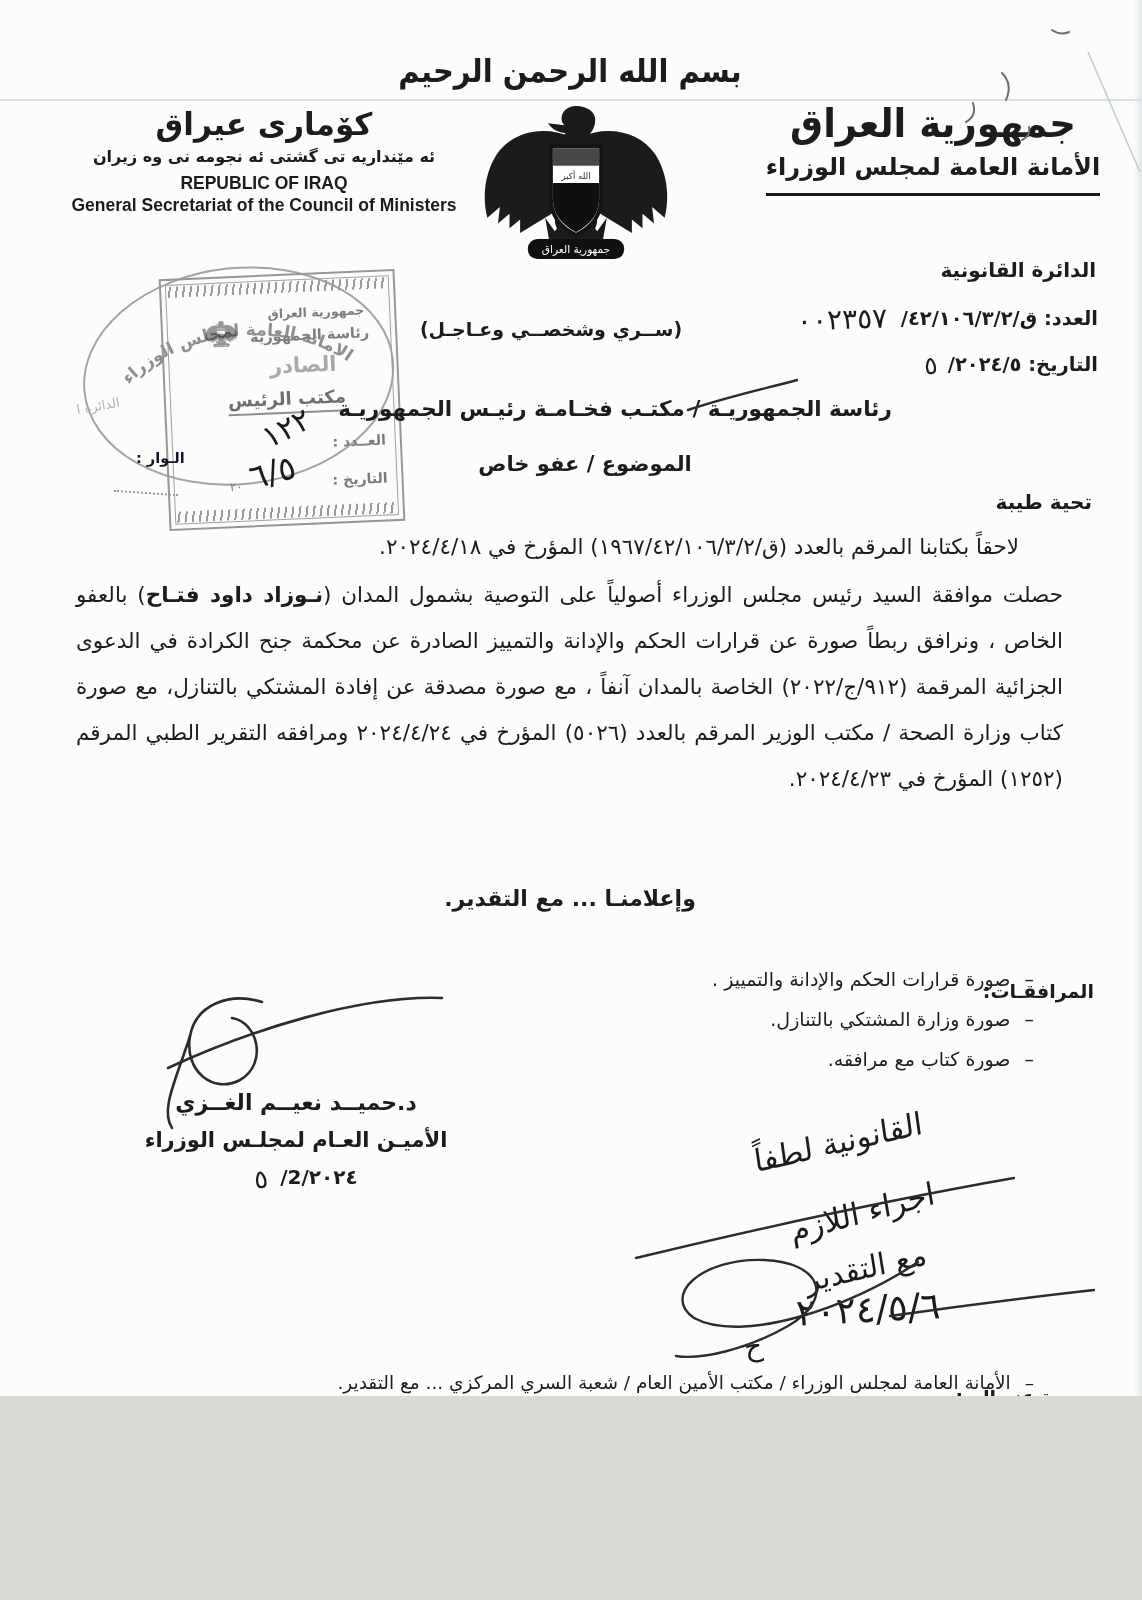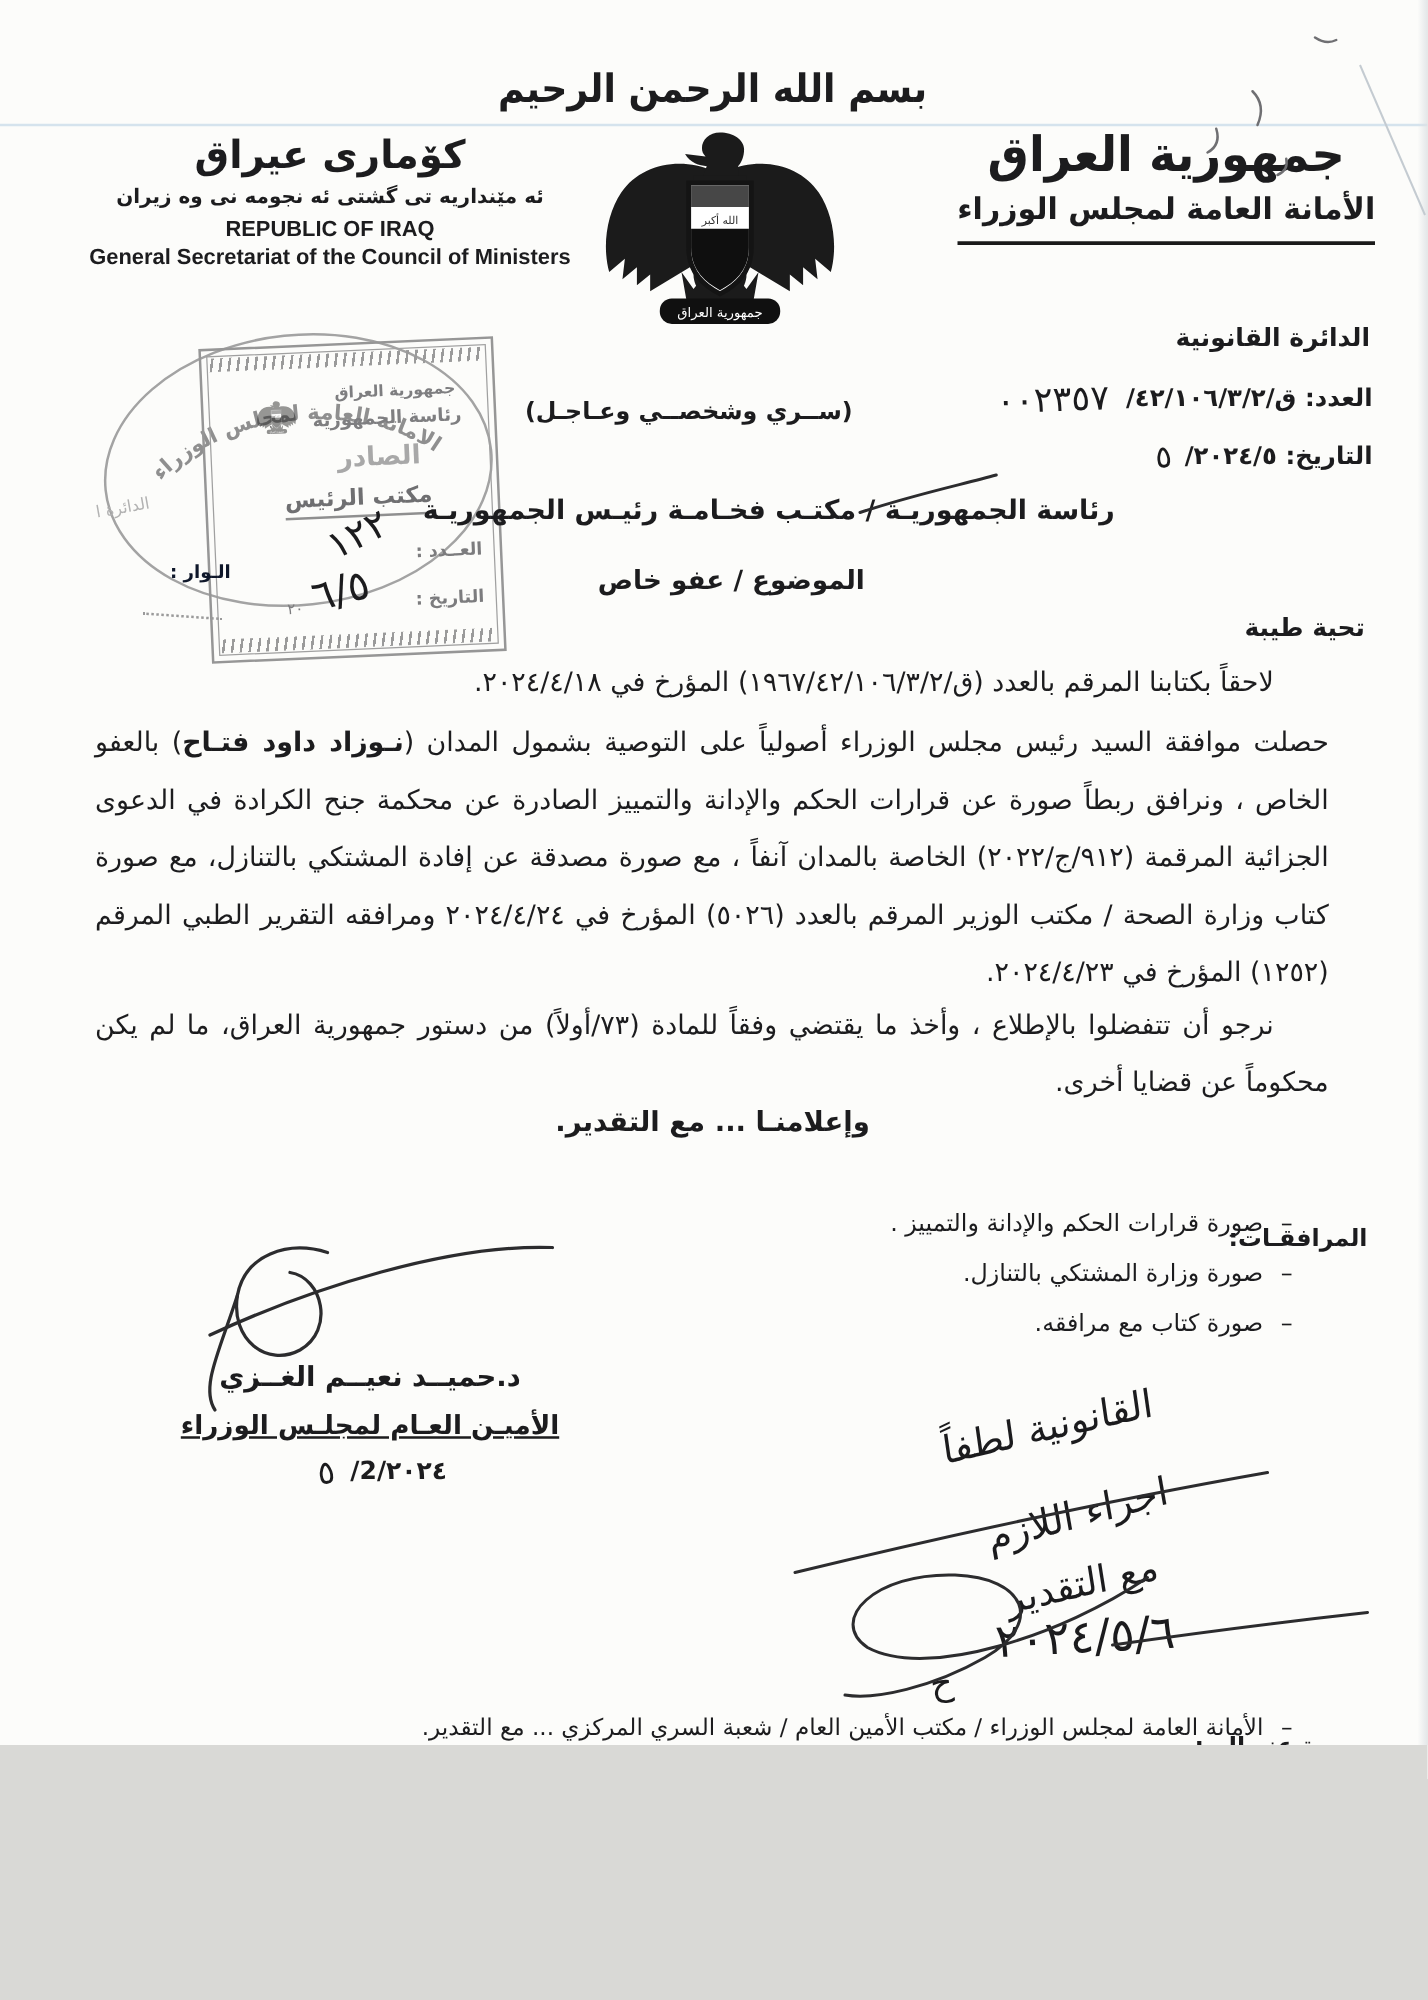--- a/index.html
+++ b/index.html
@@ -105,30 +105,29 @@
     <div class="dotted" style="left:36px;top:242px;width:64px;transform:rotate(4deg);"></div>
   </div>
 
   <div class="abs ctr b" style="left:280px;top:396px;width:670px;font-size:21.5px;">رئاسة الجمهوريـة / مكتـب فخـامـة رئيـس الجمهوريـة</div>
   <div class="abs ctr" style="left:410px;top:452px;width:350px;font-size:21px;"><span class="b">الموضوع / </span><span class="b u">عفو خاص</span></div>
 
   <div class="abs b" style="right:50px;top:490px;font-size:20px;">تحية طيبة</div>
 
   <div class="para" style="top:524px;text-indent:44px;text-align:right;">لاحقاً بكتابنا المرقم بالعدد (ق/١٩٦٧/٤٢/١٠٦/٣/٢) المؤرخ في ٢٠٢٤/٤/١٨.</div>
   <div class="para" style="top:572px;"><span>حصلت موافقة السيد رئيس مجلس الوزراء أصولياً على التوصية بشمول المدان (</span><span class="b">نـوزاد داود فتـاح</span><span>) بالعفو الخاص ، ونرافق ربطاً صورة عن قرارات الحكم والإدانة والتمييز الصادرة عن محكمة جنح الكرادة في الدعوى الجزائية المرقمة (٩١٢/ج/٢٠٢٢) الخاصة بالمدان آنفاً ، مع صورة مصدقة عن إفادة المشتكي بالتنازل، مع صورة كتاب وزارة الصحة / مكتب الوزير المرقم بالعدد (٥٠٢٦) المؤرخ في ٢٠٢٤/٤/٢٤ ومرافقه التقرير الطبي المرقم (١٢٥٢) المؤرخ في ٢٠٢٤/٤/٢٣.</span></div>
-  <div class="para" style="top:798px;text-indent:44px;">نرجو أن تتفضلوا بالإطلاع ، وأخذ ما يقتضي وفقاً للمادة (٧٣/أولاً) من دستور جمهورية العراق، ما لم يكن محكوماً عن قضايا أخرى.</div>
   <div class="abs ctr b" style="left:320px;top:886px;width:500px;font-size:22px;">وإعلامنـا ... مع التقدير.</div>
 
   <div class="abs b u" style="right:48px;top:932px;font-size:19px;">المرافقـات:</div>
   <div class="abs" style="right:108px;top:968px;font-size:19px;"><span class="dash">–</span><span>صورة قرارات الحكم والإدانة والتمييز .</span></div>
   <div class="abs" style="right:108px;top:1008px;font-size:19px;"><span class="dash">–</span><span>صورة وزارة المشتكي بالتنازل.</span></div>
   <div class="abs" style="right:108px;top:1048px;font-size:19px;"><span class="dash">–</span><span>صورة كتاب مع مرافقه.</span></div>
 
   <div class="abs ctr b" style="left:128px;top:1090px;width:336px;font-size:22px;">د.حميــد نعيــم الغــزي</div>
-  <div class="abs ctr b" style="left:118px;top:1128px;width:356px;font-size:21px;text-decoration:underline;">الأميـن العـام لمجلـس الوزراء</div>
+  <div class="abs ctr b" style="left:118px;top:1128px;width:356px;font-size:21px;">الأميـن العـام لمجلـس الوزراء</div>
   <div class="abs ctr" style="left:150px;top:1164px;width:300px;font-size:20px;"><span class="b">٢٠٢٤/2/</span><span class="hw" style="font-size:26px;margin:0 12px;transform:rotate(-8deg);vertical-align:-4px;">٥</span></div>
 
   <div class="abs hw" style="left:752px;top:1124px;font-size:31px;transform:rotate(-13deg) skewX(-5deg);">القانونية لطفاً</div>
   <div class="abs hw" style="left:788px;top:1194px;font-size:31px;transform:rotate(-15deg) skewX(-5deg);">اجراء اللازم</div>
   <div class="abs hw" style="left:804px;top:1250px;font-size:30px;transform:rotate(-13deg) skewX(-4deg);">مع التقدير</div>
   <div class="abs hw" style="left:796px;top:1288px;font-size:37px;transform:rotate(-3deg);">٢٠٢٤/٥/٦</div>
   <div class="abs hw" style="left:744px;top:1330px;font-size:28px;transform:rotate(-8deg);">ح</div>
 
   <div class="abs b u" style="right:48px;top:1338px;font-size:19px;">صورة عنه إلى:</div>
   <div class="abs" style="right:108px;top:1372px;font-size:18.5px;"><span class="dash">–</span><span>الأمانة العامة لمجلس الوزراء / مكتب الأمين العام / شعبة السري المركزي ... مع التقدير.</span></div>

